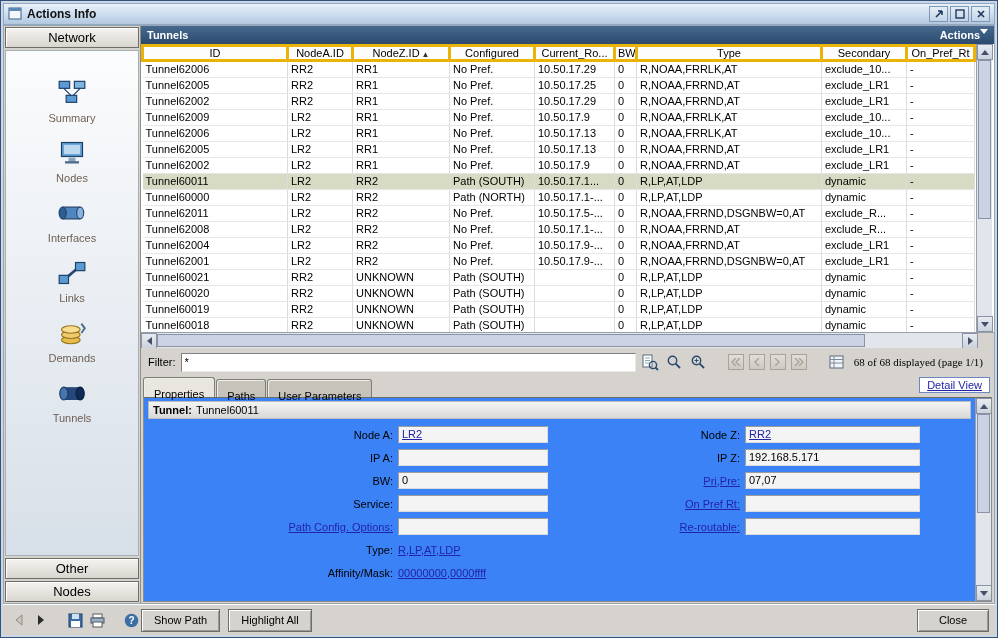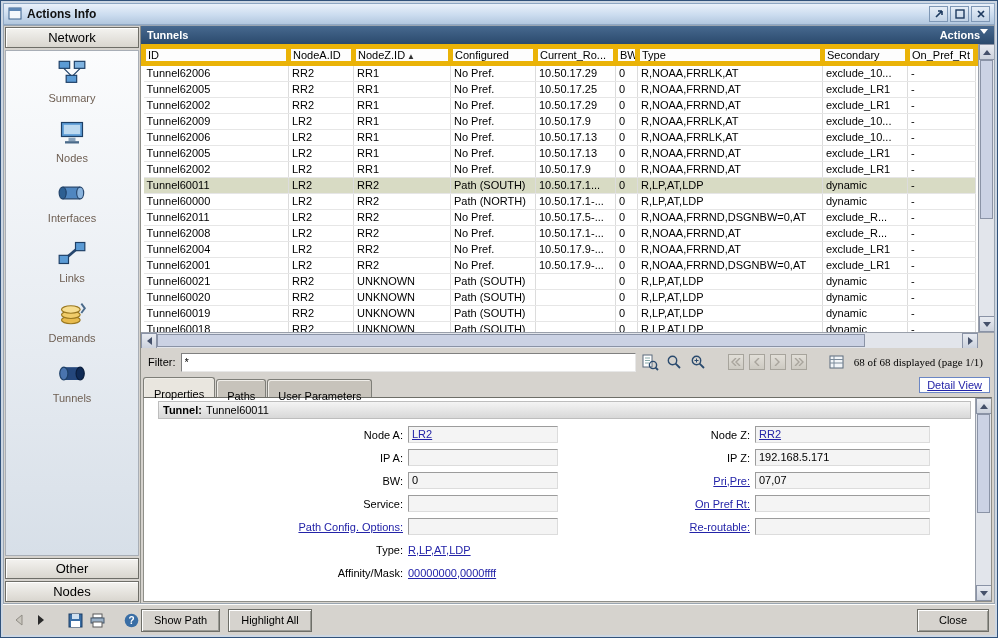--- a/index.html
+++ b/index.html
@@ -16,41 +16,41 @@
   .win-btn { width:19px; height:16px; background:linear-gradient(180deg,#e6eef7,#c2d3e6); border:1px solid #7e97b5; display:flex; align-items:center; justify-content:center; cursor:default; }
 
   .frame-body { flex:1; display:flex; background:#d6d3ce; border:1px solid #9aa5b1; overflow:hidden; }
 
   
   .sidebar { width:137px; flex:none; display:flex; flex-direction:column; background:#d6d3ce; border-right:1px solid #8f8f89; }
   .sw-btn { height:21px; flex:none; display:flex; align-items:center; justify-content:center;
     background:linear-gradient(180deg,#f4f3f0,#d9d6cf); border:1px solid #6e6e68;
     box-shadow:inset 1px 1px 0 #fff; font-size:13px; margin:1px; }
   .side-nav { flex:1; margin:1px; border:1px solid #a8aeb6; background:linear-gradient(180deg,#fbfcfd 0%,#e6ebf1 60%,#d7dfe8 100%);
-    display:flex; flex-direction:column; align-items:center; padding-top:8px; gap:15px; overflow:hidden; }
+    display:flex; flex-direction:column; align-items:center; padding-top:28px; gap:15px; overflow:hidden; }
   .nav-item { width:110px; display:flex; flex-direction:column; align-items:center; gap:3px; cursor:default; }
   .nav-item .lbl { color:#6e5f53; font-size:11px; }
   .side-bottom { flex:none; display:flex; flex-direction:column; }
 
   
   .main { flex:1; display:flex; flex-direction:column; overflow:hidden; }
   .panel-header { height:18px; flex:none; display:flex; align-items:center; padding:0 6px;
     background:linear-gradient(180deg,#47698f,#2b4a6d); color:#fff; font-weight:bold; }
   .panel-header .actions { margin-left:auto; display:flex; align-items:flex-start; cursor:default; }
   .caret-down { width:0; height:0; border-left:4px solid transparent; border-right:4px solid transparent; border-top:5px solid #fff; }
 
   .table-zone { flex:none; height:288px; display:flex; overflow:hidden; background:#fff; }
   table.tunnels { table-layout:fixed; border-collapse:collapse; width:832px; flex:none; }
   table.tunnels col:nth-child(1){width:145px} table.tunnels col:nth-child(2){width:65px}
   table.tunnels col:nth-child(3){width:97px}  table.tunnels col:nth-child(4){width:85px}
   table.tunnels col:nth-child(5){width:80px}  table.tunnels col:nth-child(6){width:22px}
   table.tunnels col:nth-child(7){width:185px} table.tunnels col:nth-child(8){width:85px}
   table.tunnels col:nth-child(9){width:68px}
-  table.tunnels th { height:15px; font-weight:normal; background:#fdfdfd; border:5px solid #eab308;
-    text-align:left; white-space:nowrap; overflow:hidden; padding:0 2px; }
+  table.tunnels th { height:15px; font-weight:normal; background:#fdfdfd; border:3px solid #eab308;
+    text-align:center; white-space:nowrap; overflow:hidden; padding:0 2px; }
   table.tunnels th .sort { font-size:8px; color:#333; margin-left:2px; }
   table.tunnels td { height:16px; line-height:15px; padding:0 3px; border-right:1px solid #dcdcdc;
     border-bottom:1px solid #e6e6e6; white-space:nowrap; overflow:hidden; }
   table.tunnels tr.selected td { background:#d8dbc4; }
 
   
   .vscroll { width:16px; flex:none; background:#e2e5eb; border-left:1px solid #9aa0ab; display:flex; flex-direction:column; }
   .hscroll { height:16px; flex:none; background:#e2e5eb; border-top:1px solid #9aa0ab; display:flex; }
   .sbtn { width:16px; height:16px; flex:none; background:linear-gradient(180deg,#e8ebf1,#ccd2dd);
     border:1px solid #8a93a6; display:flex; align-items:center; justify-content:center; }
@@ -77,21 +77,21 @@
 
   
   .tabs-row { height:21px; flex:none; display:flex; align-items:flex-end; background:#d6d3ce; padding:0 2px; position:relative; }
   .tab { height:18px; padding:10px 10px 0; margin-right:1px; background:#c7c3bb;
     border:1px solid #7e7e78; border-bottom:none; border-radius:3px 3px 0 0; box-shadow:inset 1px 1px 0 #efede8;text-align:center; }
   .tab.active { background:#e9e6df; height:20px; font-weight:normal; }
   .detail-view { position:absolute; right:4px; top:1px; background:#fff; border:1px solid #6b86c4; padding:1px 7px;
     color:#2323a8; text-decoration:underline; cursor:default; }
 
   
-  .props-zone { flex:1; display:flex; border:1px solid #8f8f89; border-top:1px solid #6e6e68; background:#ffffff; margin:0 2px 1px 2px; overflow:hidden;padding-left:10px; }
+  .props-zone { flex:1; display:flex; border:1px solid #8f8f89; border-top:1px solid #6e6e68; background:#3b82f6; margin:0 2px 1px 2px; overflow:hidden; }
   .props { flex:1; display:flex; flex-direction:column; overflow:hidden; padding:3px 4px; }
   .props-title { height:18px; flex:none; display:flex; align-items:center; gap:4px; padding:0 4px;
     background:linear-gradient(180deg,#f4f4f4,#d8d8d8); border:1px solid #bdbdbd; }
   .props-title .bold { font-weight:bold; }
   .props-grid { display:grid; grid-template-columns:250px 150px 197px 175px; grid-auto-rows:23px; align-items:center; margin-top:4px; }
   .plabel { font-weight:normal; text-align:right; padding-right:5px; white-space:nowrap; }
   .plabel.link, a.flink { color:#2323a8; text-decoration:underline; cursor:default; }
   .pbox { height:17px; background:#f4f4f4; border:1px solid #9c9c9c; border-bottom-color:#dcdcdc; border-right-color:#dcdcdc;
     padding:0 3px; line-height:15px; white-space:nowrap; overflow:hidden; }
   .pvalue-link { color:#2323a8; text-decoration:underline; grid-column:2 / span 3; white-space:nowrap; }

